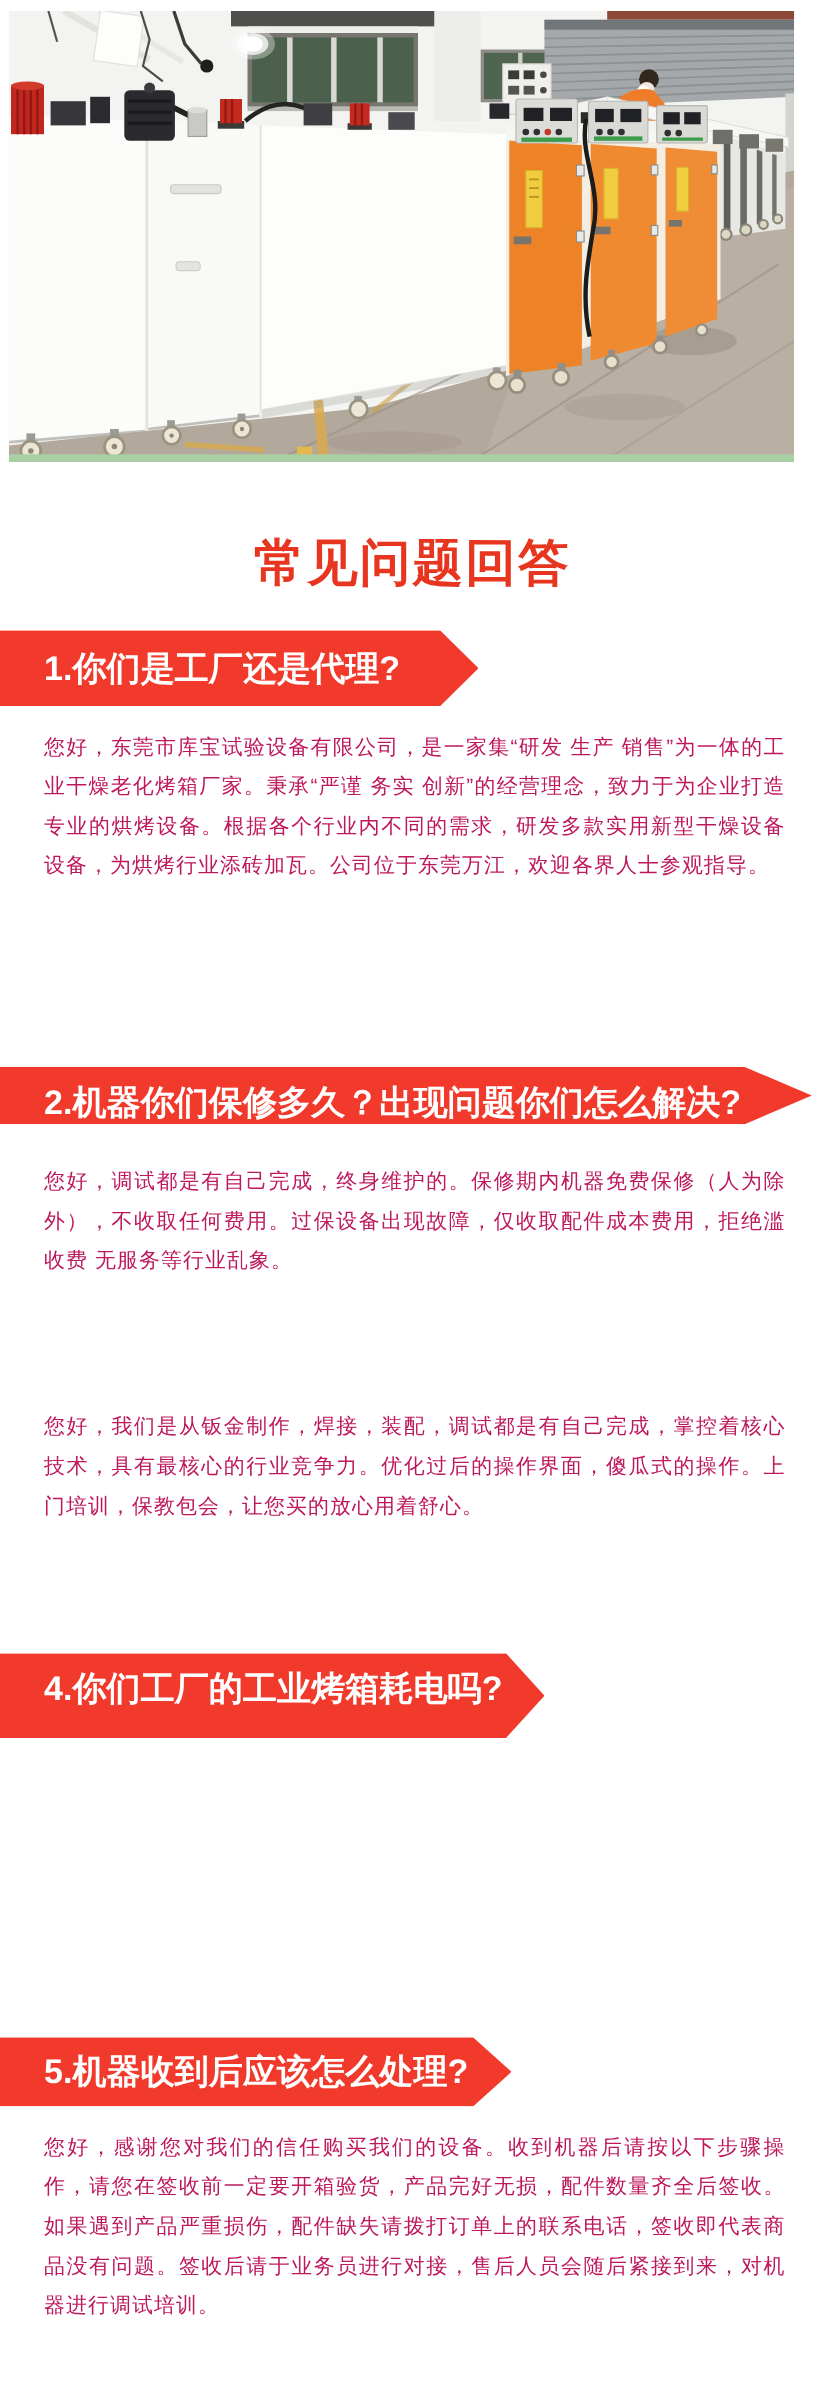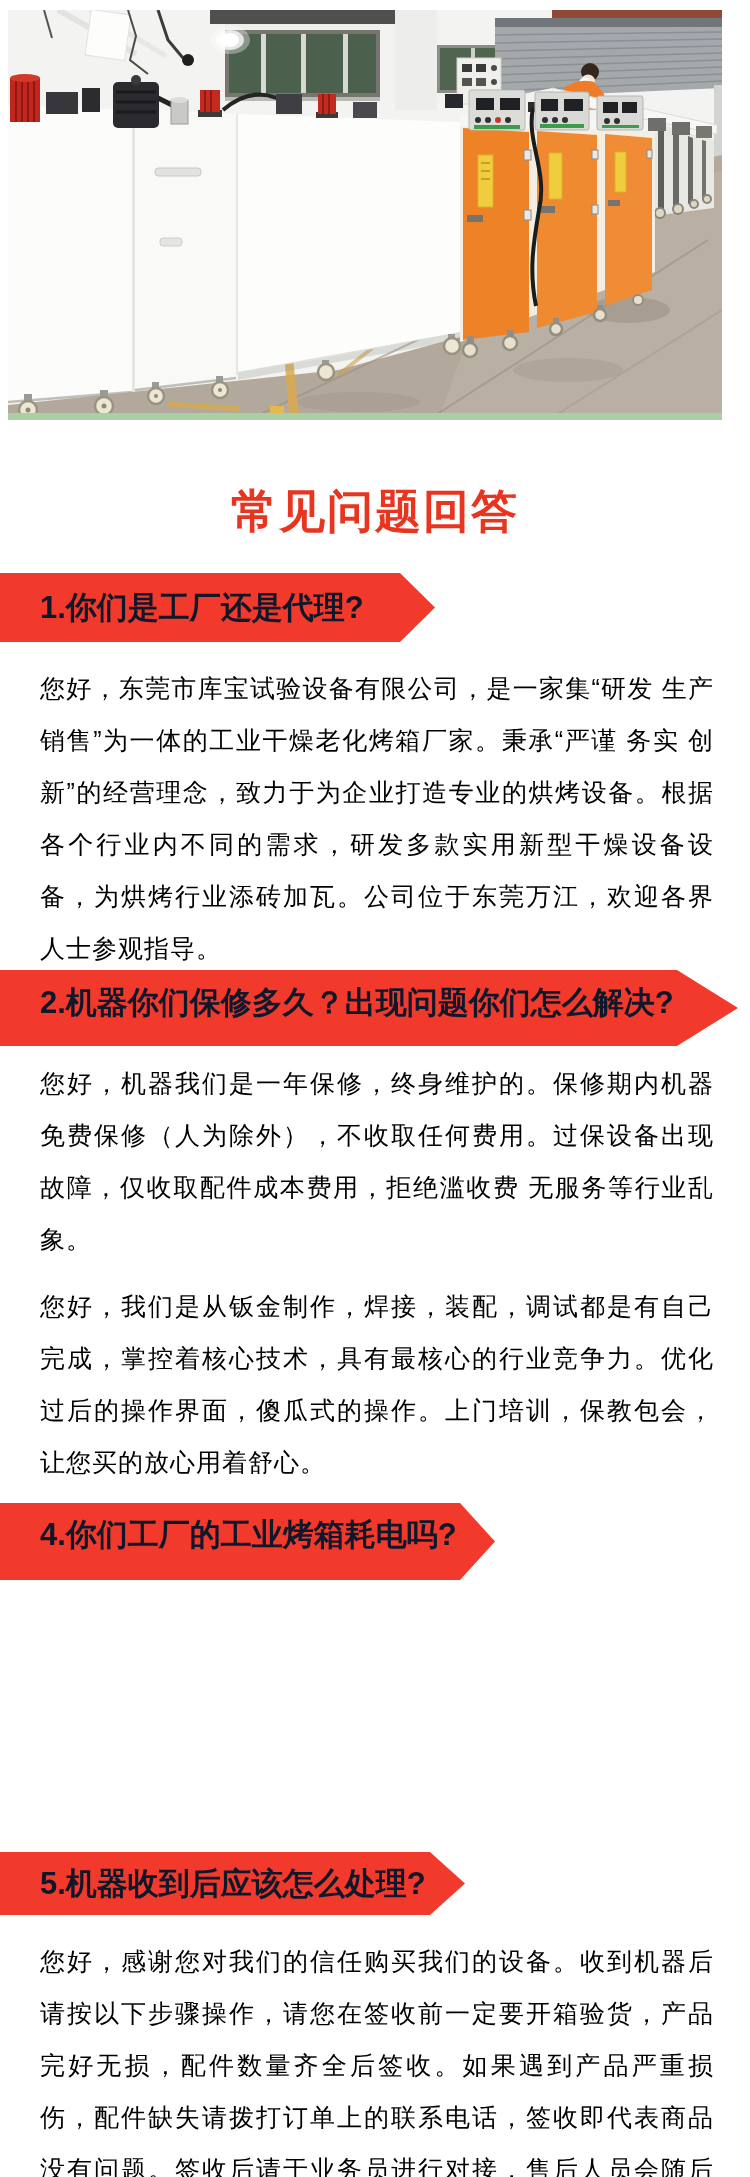--- a/index.html
+++ b/index.html
@@ -21,39 +21,39 @@
   .main-title{
     position:absolute;left:0;top:484px;width:750px;
     text-align:center;
     font-size:46px;line-height:54px;font-weight:900;
     letter-spacing:2px;color:#e8351f;
   }
   
   .banner{
     position:absolute;left:0;
     background:#f13a2b;
-    color:#0f172a;font-weight:bold;font-size:31px;
+    color:#ffffff;font-weight:bold;font-size:31px;
     padding-left:40px;box-sizing:border-box;
     white-space:nowrap;
   }
   .banner span{display:inline-block;}
   .b1{top:573px;height:69px;line-height:69px;width:435px;
       clip-path:polygon(0 0,400px 0,100% 50%,400px 100%,0 100%);}
-  .b2{top:970px;height:76px;line-height:66px;width:738px;
+  .b2{top:970px;height:52px;line-height:66px;width:738px;
       clip-path:polygon(0 0,677px 0,100% 50%,677px 100%,0 100%);}
   .b3{top:1237px;height:63px;line-height:63px;width:437px;
       clip-path:polygon(0 0,398px 0,100% 50%,398px 100%,0 100%);}
   .b4{top:1503px;height:77px;line-height:63px;width:495px;
       clip-path:polygon(0 0,460px 0,100% 50%,460px 100%,0 100%);}
   .b5{top:1852px;height:63px;line-height:63px;width:465px;
       clip-path:polygon(0 0,430px 0,100% 50%,430px 100%,0 100%);}
   
   .answer{
     position:absolute;left:40px;width:674px;
-    font-size:25px;line-height:52px;color:#000000;
+    font-size:19px;line-height:36px;color:#be185d;
     text-align:justify;text-justify:inter-ideograph;
     letter-spacing:1px;
   }
   .a1{top:662px;}
   .a2{top:1057px;}
   .a3{top:1280px;}
   .a4{top:1590px;}
   .a5{top:1935px;}
 </style>
 </head>
@@ -294,21 +294,21 @@
   <div class="main-title">常见问题回答</div>
 
   <div class="banner b1">
     <span>1.你们是工厂还是代理?</span>
   </div>
   <div class="answer a1">您好，东莞市库宝试验设备有限公司，是一家集“研发 生产 销售”为一体的工业干燥老化烤箱厂家。秉承“严谨 务实 创新”的经营理念，致力于为企业打造专业的烘烤设备。根据各个行业内不同的需求，研发多款实用新型干燥设备设备，为烘烤行业添砖加瓦。公司位于东莞万江，欢迎各界人士参观指导。</div>
 
   <div class="banner b2">
     <span>2.机器你们保修多久？出现问题你们怎么解决?</span>
   </div>
-  <div class="answer a2">您好，机器我们是一年保修，终身维护的。保修期内机器免费保修（人为除外），不收取任何费用。过保设备出现故障，仅收取配件成本费用，拒绝滥收费 无服务等行业乱象。</div>
+  <div class="answer a2">您好，调试都是有自己完成，终身维护的。保修期内机器免费保修（人为除外），不收取任何费用。过保设备出现故障，仅收取配件成本费用，拒绝滥收费 无服务等行业乱象。</div>
 
   <div class="answer a3">您好，我们是从钣金制作，焊接，装配，调试都是有自己完成，掌控着核心技术，具有最核心的行业竞争力。优化过后的操作界面，傻瓜式的操作。上门培训，保教包会，让您买的放心用着舒心。</div>
 
   <div class="banner b4">
     <span>4.你们工厂的工业烤箱耗电吗?</span>
   </div>
 
   <div class="banner b5">
     <span>5.机器收到后应该怎么处理?</span>
   </div>

